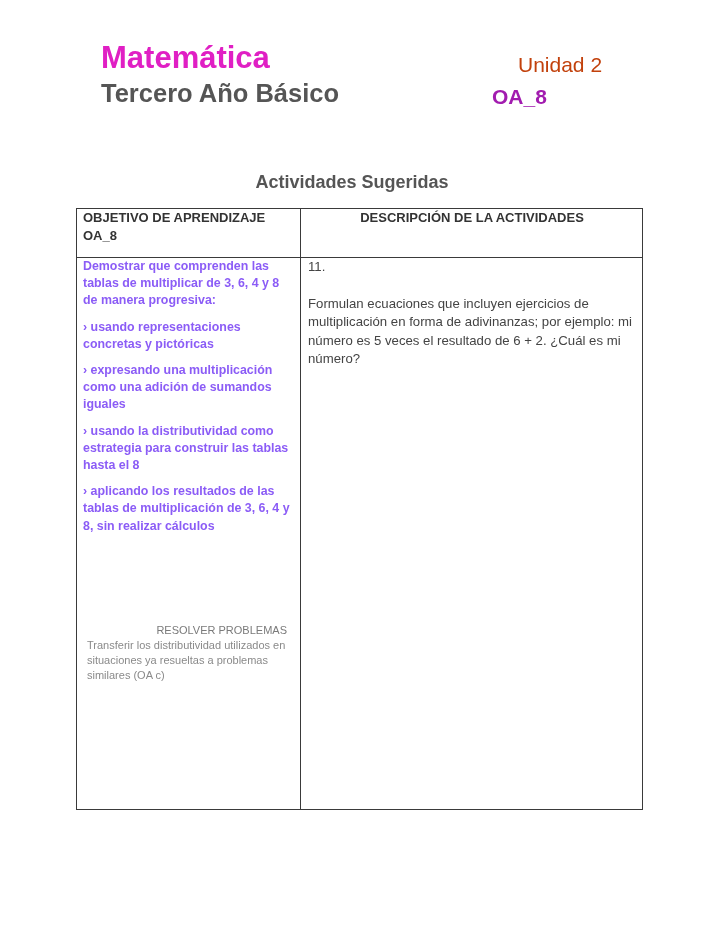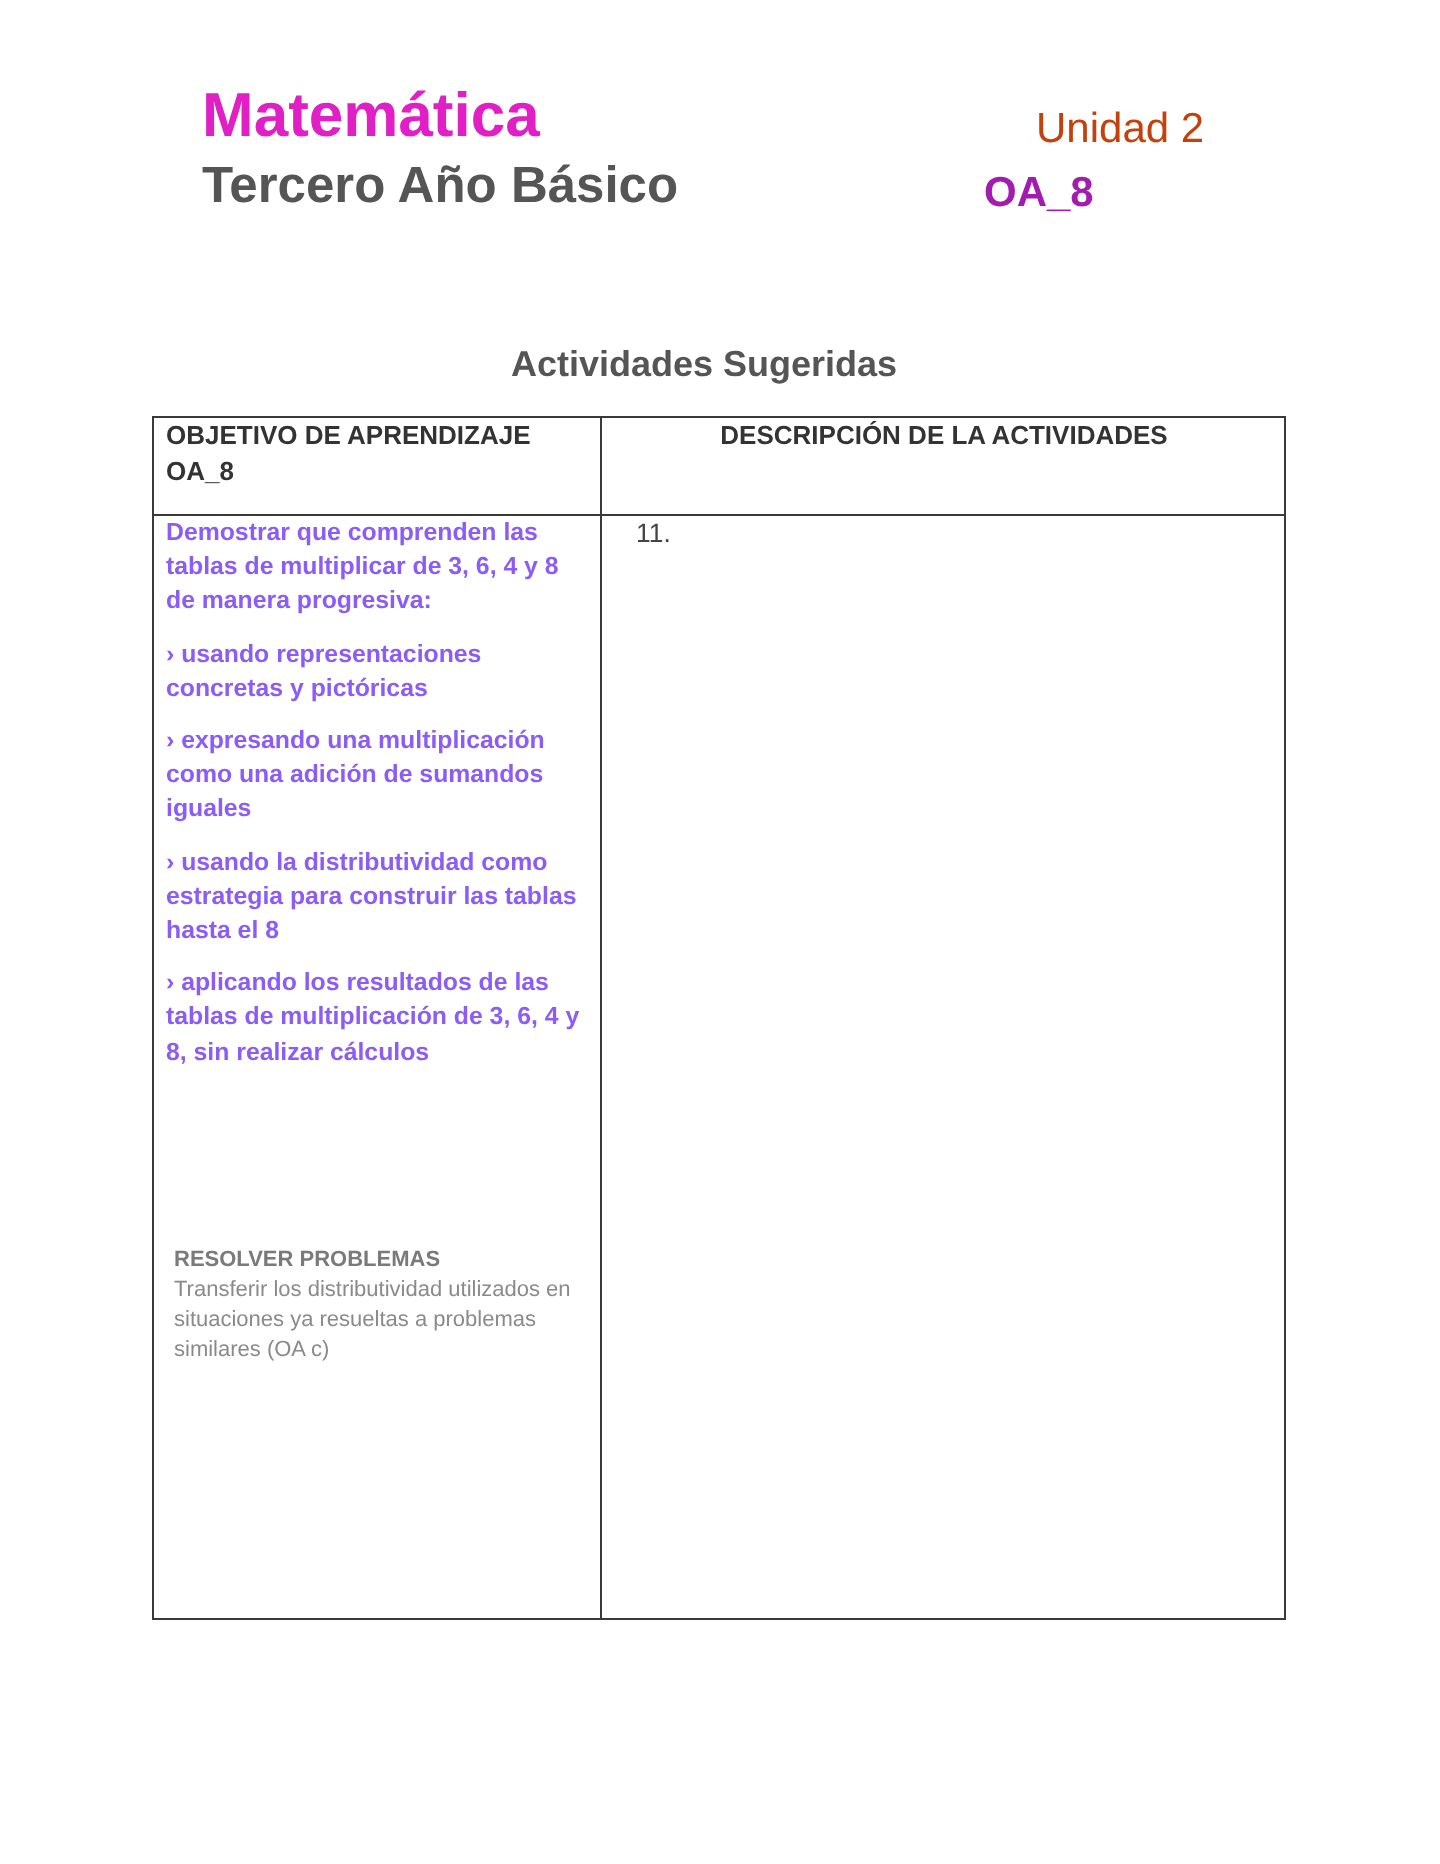--- a/index.html
+++ b/index.html
@@ -11,23 +11,23 @@
     .oa { left: 492px; top: 85px; font-size: 21px; font-weight: bold; color: #a21caf; text-align: center; }
     .section-title { left: 0; width: 704px; top: 172px; text-align: center; font-size: 18px; font-weight: bold; color: #555555; }
     .table { left: 76px; top: 208px; width: 567px; height: 602px; border: 1px solid #3a3a3a; box-sizing: border-box; }
     .vline { left: 300px; top: 208px; width: 1px; height: 602px; background: #3a3a3a; }
     .hline { left: 76px; top: 257px; width: 567px; height: 1px; background: #3a3a3a; }
     .hdr-left { left: 83px; top: 209px; width: 215px; font-size: 13px; font-weight: bold; color: #333333; line-height: 18px; }
     .hdr-right { left: 301px; top: 209px; width: 342px; text-align: center; font-size: 13px; font-weight: bold; color: #333333; line-height: 18px; }
     .left-col { left: 83px; top: 258px; width: 214px; font-size: 12.4px; font-weight: bold; color: #8b5cf6; line-height: 17.2px; }
     .left-col p { margin: 0 0 9px 0; }
     .skill { left: 87px; top: 623px; width: 200px; font-size: 11px; color: #8a8a8a; line-height: 15px; }
-    .skill-title { font-weight: bold; color: #7a7a7a; }
+    .skill-title { font-weight: normal; color: #7a7a7a; text-align: right; }
     .right-col { left: 308px; top: 258px; width: 332px; font-size: 13.2px; color: #444444; line-height: 18.6px; }
-    .right-col p { margin: 0 0 18px 10px; }
+    .right-col p { margin: 0 0 18px 0; }
   </style>
 </head>
 <body>
 
 <div class="abs title-main">Matemática</div>
 <div class="abs title-sub">Tercero Año Básico</div>
 <div class="abs unit">Unidad 2</div>
 <div class="abs oa">OA_8</div>
 
 <div class="abs section-title">Actividades Sugeridas</div>
@@ -47,13 +47,14 @@
   <p>› aplicando los resultados de las tablas de multiplicación de 3, 6, 4 y 8, sin realizar cálculos</p>
 </div>
 
 <div class="abs skill">
   <div class="skill-title">RESOLVER PROBLEMAS</div>
   <div>Transferir los distributividad utilizados en situaciones ya resueltas a problemas similares (OA c)</div>
 </div>
 
 <div class="abs right-col">
   <p>11.</p>
+  <p>Formulan ecuaciones que incluyen ejercicios de multiplicación en forma de adivinanzas; por ejemplo: mi número es 5 veces el resultado de 6 + 2. ¿Cuál es mi número?</p>
 </div>
 
 </body></html>

